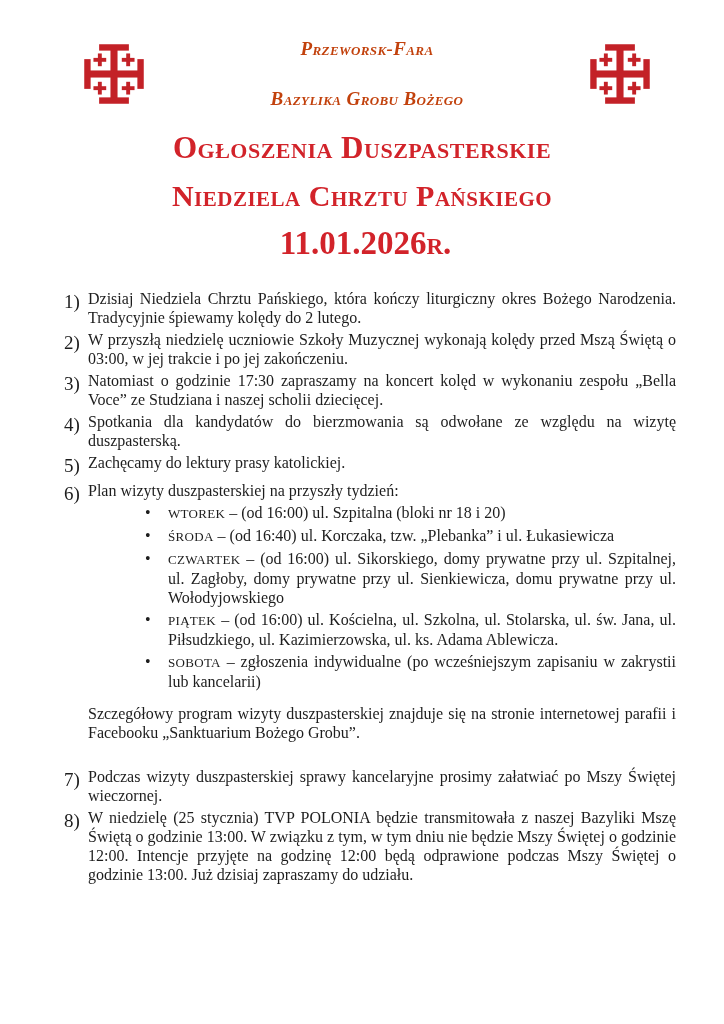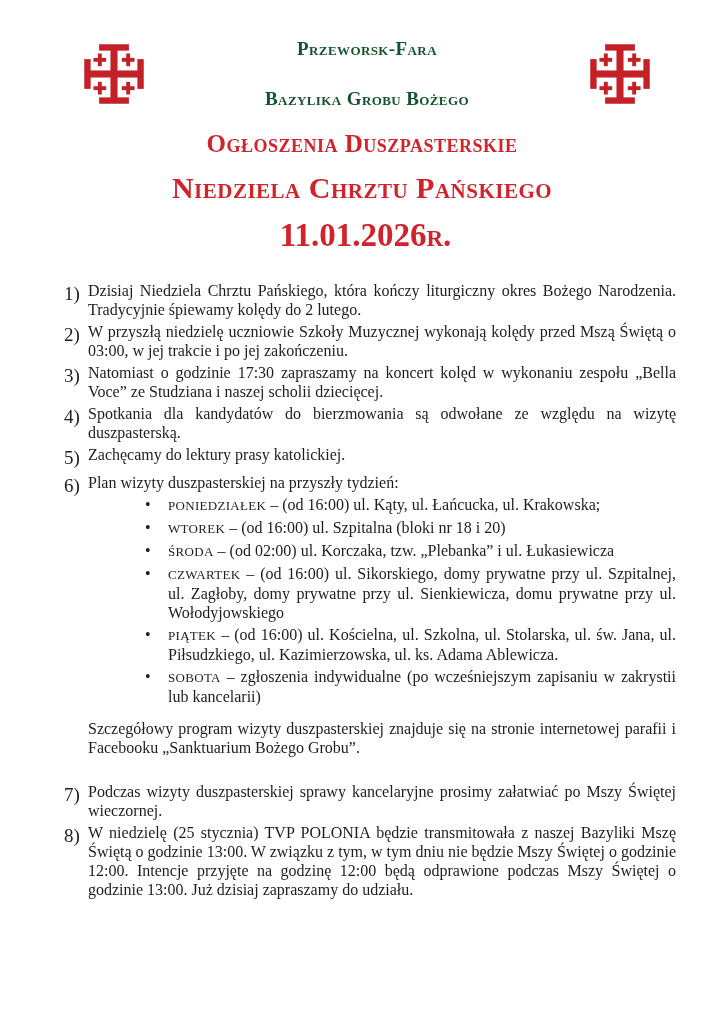--- a/index.html
+++ b/index.html
@@ -5,26 +5,26 @@
   html,body{margin:0;padding:0;background:#e8e8e8;}
   .page{
     width:724px;height:1024px;background:#ffffff;margin:0 auto;
     font-family:"Liberation Serif", serif;color:#1d1d1d;
     position:relative;overflow:hidden;box-sizing:border-box;
   }
   
   .header{display:flex;justify-content:space-between;align-items:center;padding:38px 70px 0 80px;}
   .cross{width:68px;height:68px;flex:0 0 68px;}
   .cross rect{fill:#c32127;}
-  .org{flex:1;text-align:center;font-weight:bold;font-variant:small-caps;color:#14532d;}
+  .org{flex:1;text-align:center;font-weight:bold;font-variant:small-caps;color:#c2410c;font-style:italic;}
   .org-line1{font-size:19px;letter-spacing:.4px;}
   .org-line2{font-size:19px;letter-spacing:.4px;margin-top:28px;}
   
   .titles{text-align:center;color:#d2232a;margin-top:20px;}
-  .title{font-size:25px;font-weight:bold;font-variant:small-caps;letter-spacing:.5px;margin:0;}
+  .title{font-size:31px;font-weight:bold;font-variant:small-caps;letter-spacing:.5px;margin:0;}
   .subtitle{font-size:30px;font-weight:bold;font-variant:small-caps;letter-spacing:.5px;margin:13px 0 12px 0;}
   .date{font-size:33px;font-weight:bold;margin-top:11px;padding-left:7px;}
   .date .suffix{font-variant:small-caps;}
   
   .list{padding:24px 48px 0 64px;}
   .item{display:flex;margin-top:3px;}
   .num{flex:0 0 24px;font-size:19px;line-height:25px;}
   .itext{flex:1;text-align:justify;font-size:16px;line-height:19px;}
   .bullets{list-style:none;margin:2px 0 0 0;padding:0;}
   .bullet{position:relative;padding-left:80px;margin-top:3px;text-align:justify;}
@@ -108,23 +108,22 @@
     <div class="item">
       <span class="num">5)</span>
       <div class="itext">Zachęcamy do lektury prasy katolickiej.</div>
     </div>
 
     <div class="item">
       <span class="num">6)</span>
       <div class="itext">
         <span>Plan wizyty duszpasterskiej na przyszły tydzień:</span>
         <ul class="bullets">
-          <li class="bullet"><span class="day">PONIEDZIAŁEK</span><span> – (od 16:00) ul. Kąty, ul. Łańcucka, ul. Krakowska;</span></li>
           <li class="bullet"><span class="day">WTOREK</span><span> – (od 16:00) ul. Szpitalna (bloki nr 18 i 20)</span></li>
-          <li class="bullet"><span class="day">ŚRODA</span><span> – (od 02:00) ul. Korczaka, tzw. „Plebanka” i ul. Łukasiewicza</span></li>
+          <li class="bullet"><span class="day">ŚRODA</span><span> – (od 16:40) ul. Korczaka, tzw. „Plebanka” i ul. Łukasiewicza</span></li>
           <li class="bullet"><span class="day">CZWARTEK</span><span> – (od 16:00) ul. Sikorskiego, domy prywatne przy ul. Szpitalnej, ul. Zagłoby, domy prywatne przy ul. Sienkiewicza, domu prywatne przy ul. Wołodyjowskiego</span></li>
           <li class="bullet"><span class="day">PIĄTEK</span><span> – (od 16:00) ul. Kościelna, ul. Szkolna, ul. Stolarska, ul. św. Jana, ul. Piłsudzkiego, ul. Kazimierzowska, ul. ks. Adama Ablewicza.</span></li>
           <li class="bullet"><span class="day">SOBOTA</span><span> – zgłoszenia indywidualne (po wcześniejszym zapisaniu w zakrystii lub kancelarii)</span></li>
         </ul>
         <p class="note">Szczegółowy program wizyty duszpasterskiej znajduje się na stronie internetowej parafii i Facebooku „Sanktuarium Bożego Grobu”.</p>
       </div>
     </div>
 
     <div class="item mt">
       <span class="num">7)</span>

